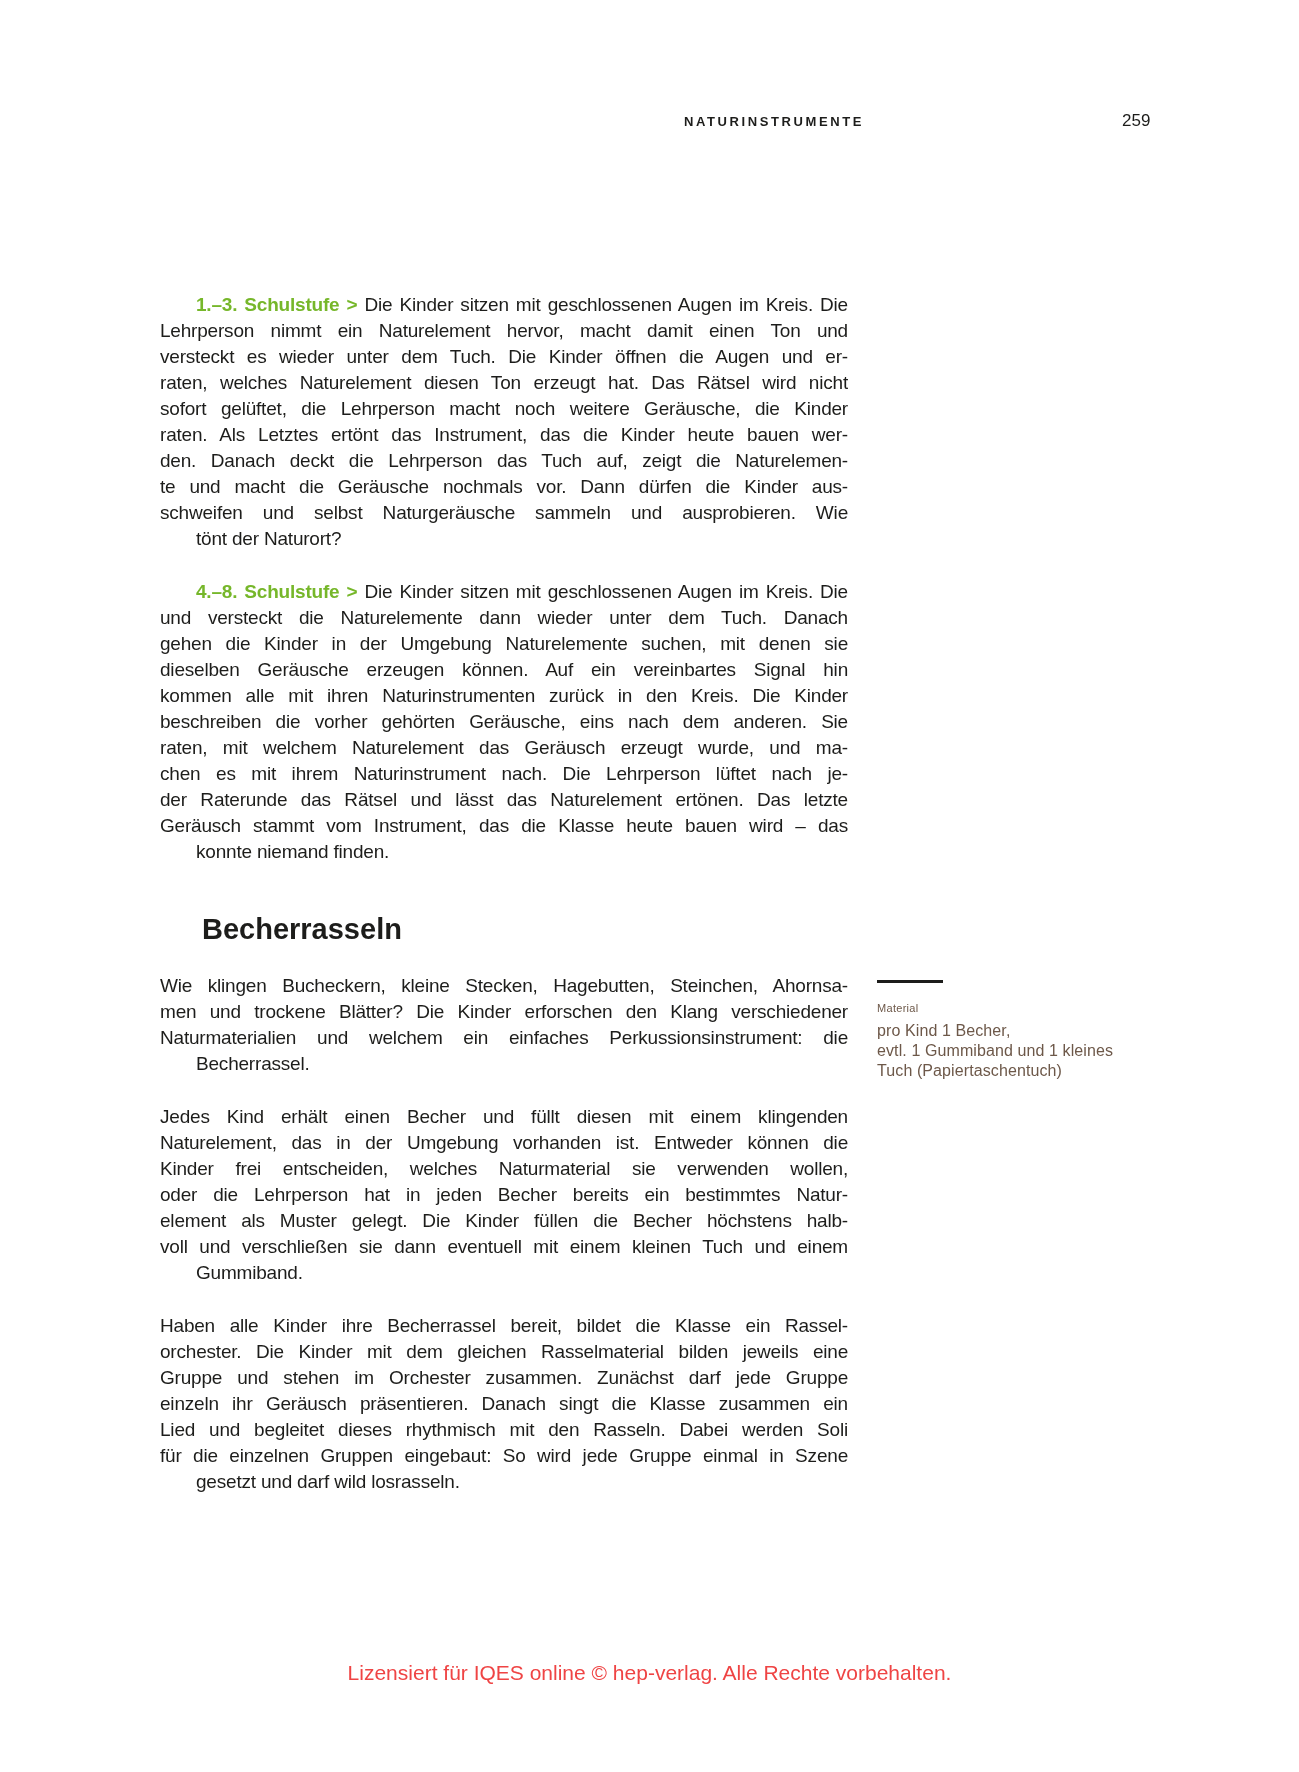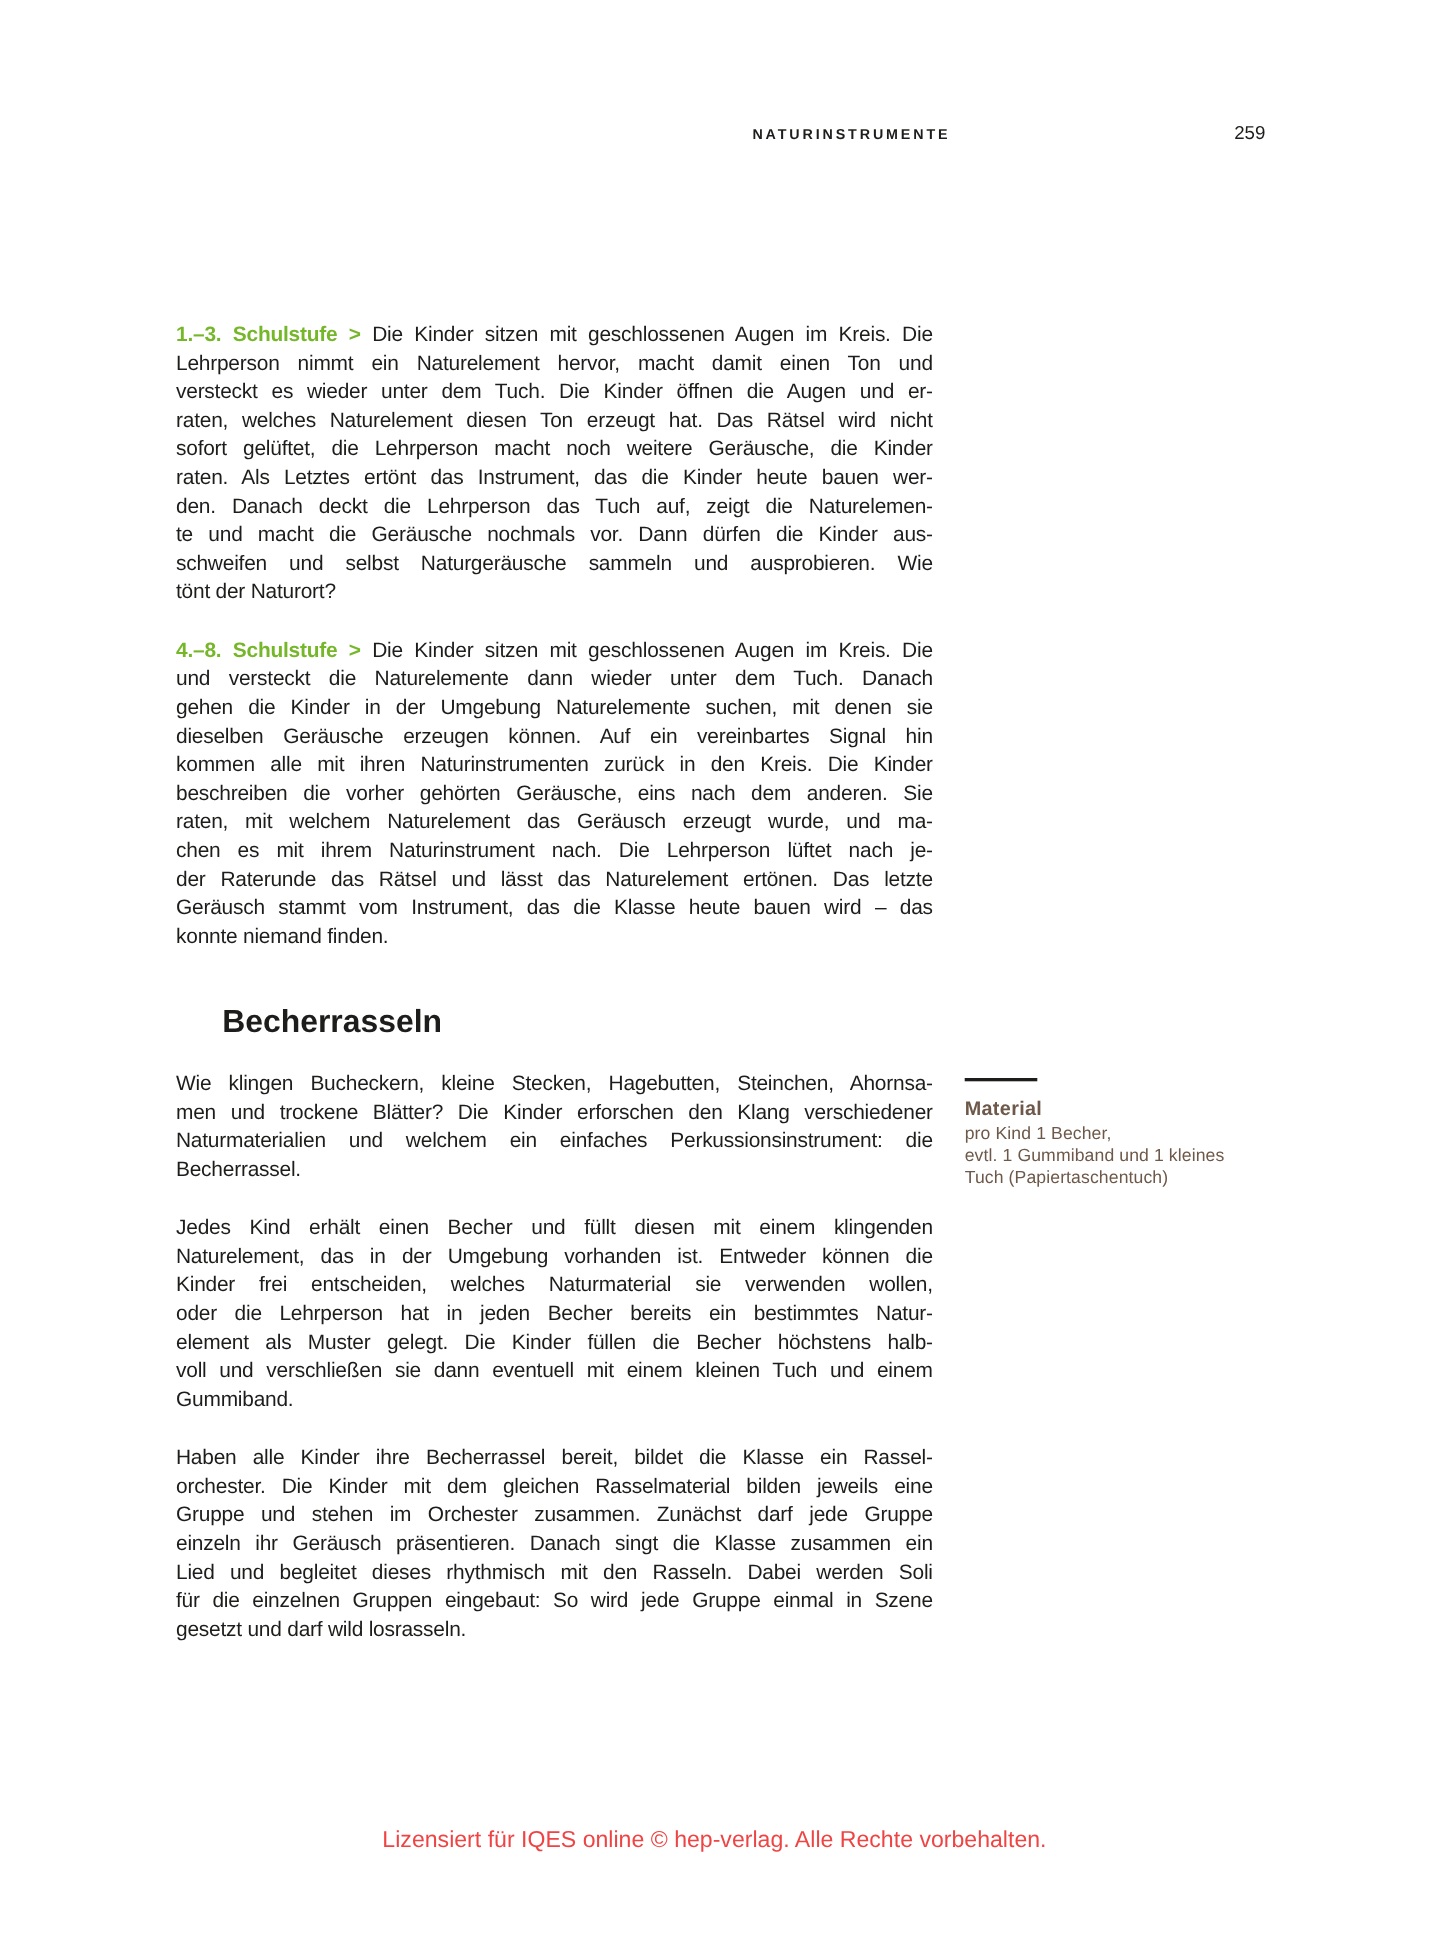--- a/index.html
+++ b/index.html
@@ -27,35 +27,35 @@
     position: absolute; left: 160px; top: 292px; width: 688px;
   }
   .para { margin: 0 0 27px 0; }
   .line {
     font-size: 19px; line-height: 26px; height: 26px; overflow: hidden;
     letter-spacing: -0.2px;
     text-align: justify;
     text-align-last: justify;
     -moz-text-align-last: justify;
   }
-  .line.last { text-align-last: left; -moz-text-align-last: left; }
-  .label { color: var(--green, #76b72a); font-weight: 700; }
+  .line.last { text-align-last: left; margin-left: 36px; -moz-text-align-last: left; }
+  .label { color: var(--green, #76b72a); font-weight: 700; margin-left: 36px; }
 
   .heading {
     font-size: 29px; font-weight: 700; line-height: 42px;
     margin: 43px 0 23px 0; padding-left: 42px;
     color: #1d1d1b; letter-spacing: 0;
   }
 
   .sidebar {
     position: absolute; left: 877px; top: 980px; width: 272px;
     color: var(--brown, #6d5849);
   }
   .sidebar-rule { width: 66px; height: 3px; background: #1d1d1b; margin-bottom: 14px; }
-  .sidebar-title { font-size: 18px; font-weight: 700; line-height: 22px; margin-bottom: 2px; letter-spacing: 0.3px; }
+  .sidebar-title { font-size: 11px; font-weight: 400; line-height: 22px; margin-bottom: 2px; letter-spacing: 0.3px; }
   .sidebar-line { font-size: 16px; line-height: 20px; letter-spacing: 0.1px; }
 
   .footer {
     position: absolute; top: 1661px; left: 0; width: 100%;
     text-align: center; font-size: 21px; color: #ef4444;
   }
 </style>
 </head>
 <body>
 

